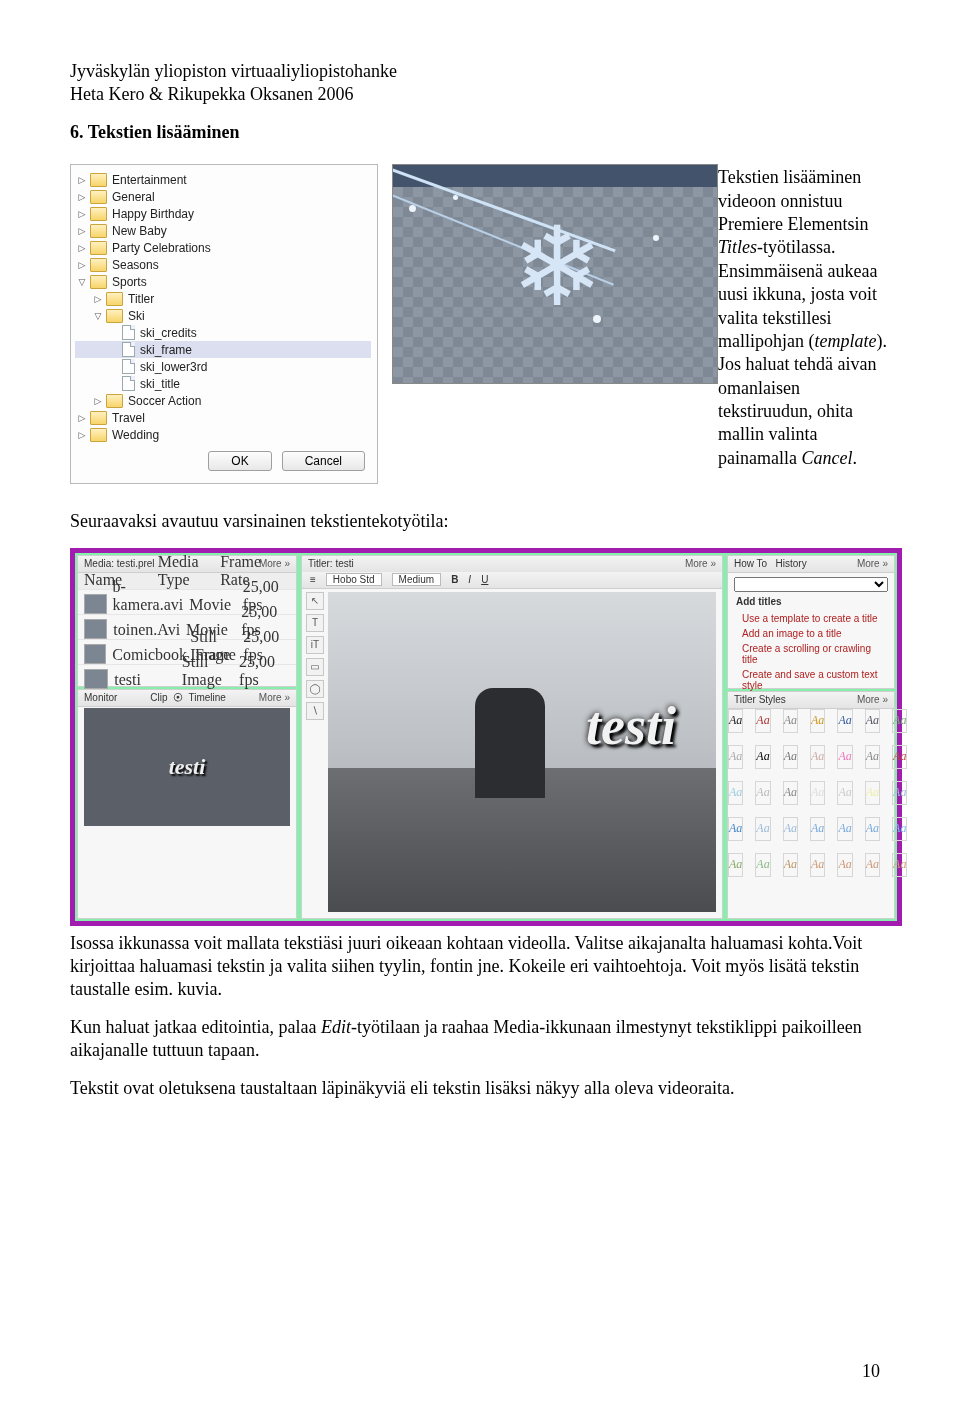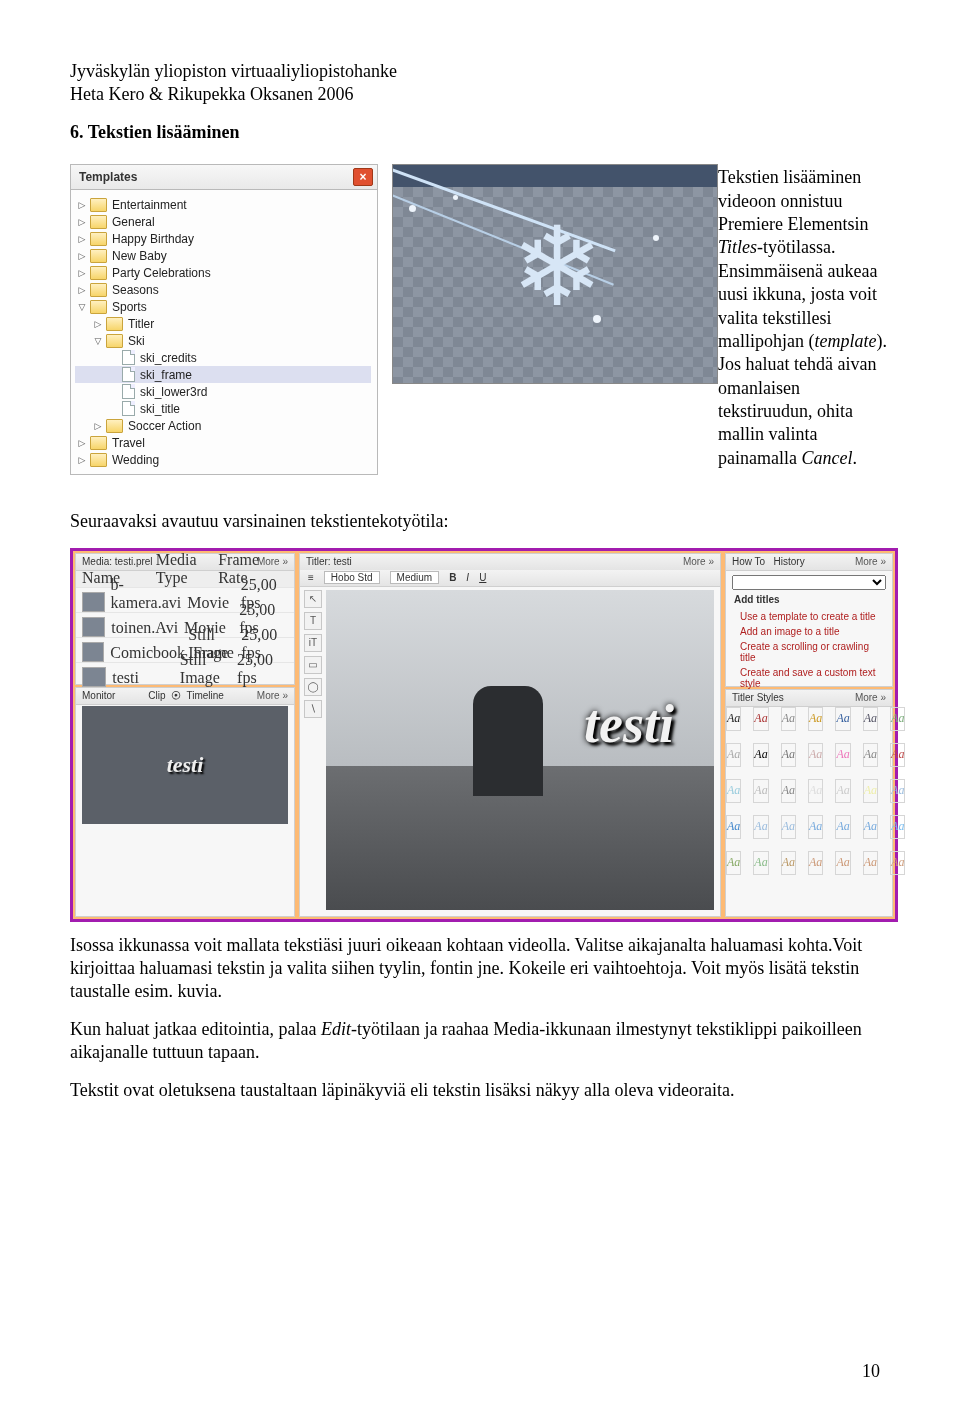--- a/index.html
+++ b/index.html
@@ -67,22 +67,22 @@
     letter-spacing:1px;
   }
 
   .right-text { flex:1; padding-top:2px; }
   .right-text p { margin: 0 0 14px 0; }
 
   .para { margin: 0 0 14px 0; }
   .italic { font-style: italic; }
 
   .workspace-img {
-    width:822px; height:368px; background:#fdba74; border:3px solid #a21caf;
-    position:relative; font:10px Tahoma,Arial,sans-serif; color:#333; margin-bottom:12px;
+    width:822px; height:368px; background:#86efac; border:5px solid #a21caf;
+    position:relative; font:10px Tahoma,Arial,sans-serif; color:#333; margin-bottom:6px;
   }
   .ws-left { position:absolute; left:0; top:0; width:224px; bottom:0;}
   .ws-mid  { position:absolute; left:224px; top:0; width:426px; bottom:0;}
   .ws-right{ position:absolute; right:0; top:0; width:172px; bottom:0;}
 
   .ws-panel { background:#f7f7f7; border:1px solid #cfcfcf; position:absolute;}
   .ws-head  { height:16px; background:linear-gradient(#f3f3f3,#e4e4e4); border-bottom:1px solid #cfcfcf;
               display:flex; align-items:center; justify-content:space-between; padding:0 6px; font-size:10px;}
   .more { color:#555; }
 
@@ -118,24 +118,20 @@
 <body>
 
 <div class="header-line">Jyväskylän yliopiston virtuaaliyliopistohanke</div>
 <div class="header-line">Heta Kero &amp; Rikupekka Oksanen 2006</div>
 
 <div class="section-title">6.  Tekstien lisääminen</div>
 
 <div class="row1">
 
   <div class="templates-panel">
-    <div class="titlebar">
-      <span>Templates</span>
-      <span class="close-x">×</span>
-    </div>
     <div class="panel-body">
       <div class="tree" id="tpl-tree">
           <div class="tree-row" style="padding-left: 2px;">
             <span class="toggle">▷</span>
             <span class="folder-icon"></span>
             <span>Entertainment</span>
           </div>
           <div class="tree-row" style="padding-left: 2px;">
             <span class="toggle">▷</span>
             <span class="folder-icon"></span>
@@ -205,20 +201,24 @@
             <span class="toggle">▷</span>
             <span class="folder-icon"></span>
             <span>Travel</span>
           </div>
           <div class="tree-row" style="padding-left: 2px;">
             <span class="toggle">▷</span>
             <span class="folder-icon"></span>
             <span>Wedding</span>
           </div>
         </div>
+      <div class="btnrow">
+        <button class="winbtn">OK</button>
+        <button class="winbtn">Cancel</button>
+      </div>
     </div>
   </div>
 
   <div class="preview-box">
     <div class="checker"></div>
     <div class="swoosh"></div>
       <div class="swoosh2"></div>
     <div class="flake">❄</div>
     <div class="snow" style="left:16px;top:40px;width:7px;height:7px"></div>
     <div class="snow" style="left:60px;top:30px;width:5px;height:5px"></div>

